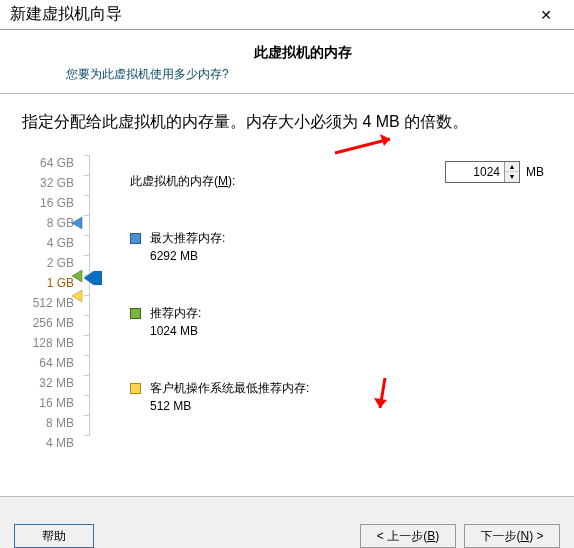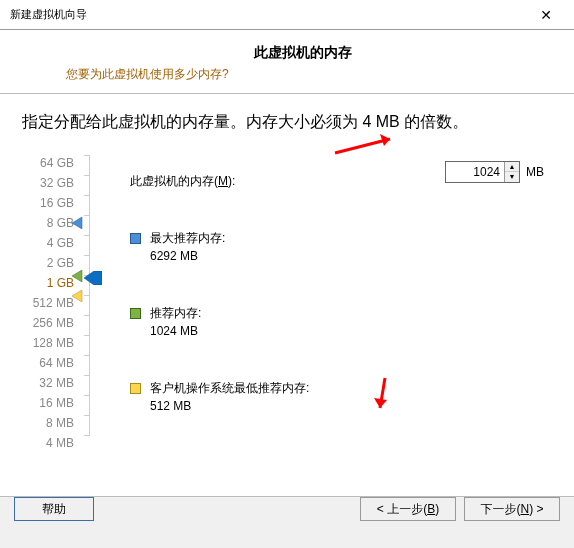--- a/index.html
+++ b/index.html
@@ -1,22 +1,22 @@
 <!DOCTYPE html>
 <html><head>
 <meta charset="utf-8">
 <style>
 * { box-sizing: border-box; margin: 0; padding: 0; }
 body { font-family: "Microsoft YaHei", "Segoe UI", sans-serif; font-size: 12px; background: #fff; width: 574px; height: 548px; overflow: hidden; }
 .titlebar { display: flex; align-items: center; justify-content: space-between; height: 30px; padding: 0 8px 0 10px; border-bottom: 1px solid #999; }
-.titlebar .title { font-size: 11px; }
+.titlebar .title { font-size: 16px; }
 .titlebar .close { width: 40px; height: 28px; display: flex; align-items: center; justify-content: center; font-size: 14px; }
 .header { padding: 14px 10px 10px 42px; }
 .header .heading { font-size: 14px; font-weight: bold; color: #000; text-align: center; }
-.header .sub { font-size: 12px; color: #a16207; padding-left: 24px; margin-top: 4px; }
+.header .sub { font-size: 12px; color: #0c4a6e; padding-left: 24px; margin-top: 4px; }
 .hr { height: 1px; background: #bbb; margin: 0 0 0 0; }
 .instr { padding: 18px 22px 0 22px; font-size: 16px; color: #000; }
 .main { display: flex; padding: 20px 0 0 0; }
 .scale-col { width: 130px; position: relative; padding-left: 8px; }
 .scale-labels { position: absolute; right: 56px; top: 0; text-align: right; color: #888; font-size: 12px; line-height: 20px; }
 .scale-line { position: absolute; right: 40px; top: 2px; width: 1px; height: 280px; background: #ccc; }
 .tick { position: absolute; right: 40px; width: 6px; height: 1px; background: #ccc; }
 .slider-knob { position: absolute; right: 28px; top: 118px; }
 .right-col { flex: 1; padding-right: 30px; }
 .mem-row { display: flex; align-items: center; margin-bottom: 40px; }
@@ -33,21 +33,21 @@
 .marker { width: 14px; margin-right: 6px; }
 .sq { width: 11px; height: 11px; border: 1px solid #666; display: inline-block; margin-top: 3px; }
 .sq.blue { background: #4a90d9; border-color: #2a5a8a; }
 .sq.green { background: #7cb342; border-color: #3a6a1a; }
 .sq.yellow { background: #ffd54f; border-color: #aa8a1a; }
 .info-text { font-size: 12px; }
 .info-text .val { color: #000; margin-top: 2px; }
 .tri { position: absolute; }
 .tri svg { display: block; }
 .arrow { position: absolute; pointer-events: none; }
-.footer { position: absolute; bottom: 0; left: 0; right: 0; height: 52px; border-top: 1px solid #bbb; display: flex; align-items: flex-start; padding: 0 14px; gap: 8px; background: #f0f0f0; }
+.footer { position: absolute; bottom: 0; left: 0; right: 0; height: 52px; border-top: 1px solid #bbb; display: flex; align-items: flex-end; padding: 0 14px; gap: 8px; background: #f0f0f0; }
 .footer .spacer { flex: 1; }
 .btn { height: 24px; min-width: 96px; background: #f0f0f0; border: 1px solid #999; font-size: 12px; cursor: pointer; padding: 0 10px; }
 .btn.help { min-width: 80px; border: 1px solid #3a6ea5; }
 .btn .u { text-decoration: underline; }
 </style>
 </head>
 <body>
 
 <div class="titlebar">
   <span class="title">新建虚拟机向导</span>

